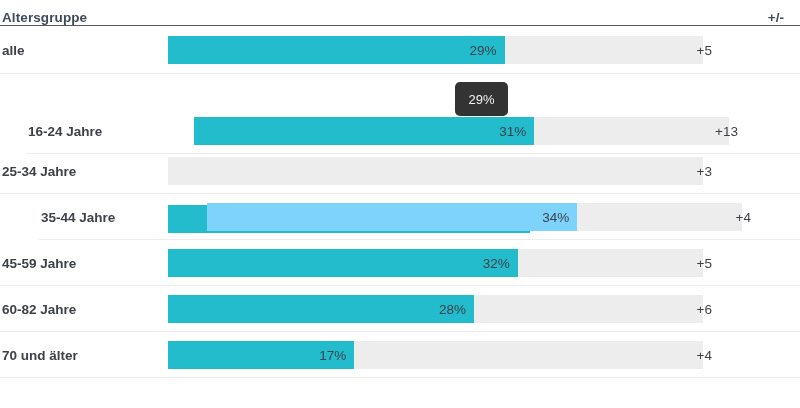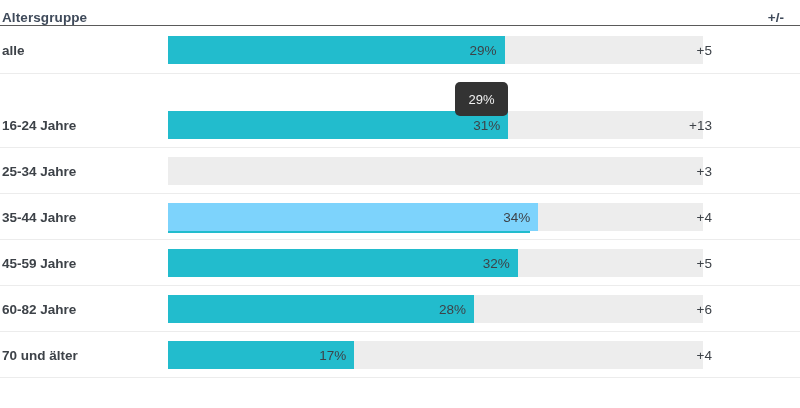--- a/index.html
+++ b/index.html
@@ -145,41 +145,41 @@
       <div class="row" style="top: 26px; height: 48px;">
         <div class="row-label">alle</div>
         <div class="track">
           <div class="bar" style="width: 62.9%; background: rgb(34, 188, 205);">
             <div class="bar-value">29%</div>
           </div>
         </div>
         <div class="row-delta">+5</div>
         <div class="row-sep" style="background: rgb(236, 236, 236);"></div>
       </div>
-      <div class="row" style="top: 102px; height: 46px;">
+      <div class="row" style="top: 108px; height: 46px; margin-left: 26px;">
         <div class="row-label">16-24 Jahre</div>
         <div class="track">
           <div class="bar" style="width: 63.6%; background: rgb(34, 188, 205);">
             <div class="bar-value">31%</div>
           </div>
         </div>
         <div class="row-delta">+13</div>
         <div class="row-sep" style="background: rgb(236, 236, 236);"></div>
       </div>
       <div class="row" style="top: 148px; height: 46px;">
         <div class="row-label">25-34 Jahre</div>
         <div class="track">
           <div class="bar" style="width: 67.7%; background: rgb(34, 188, 205); margin-top: 48px;">
             <div class="bar-value">33%</div>
           </div>
         </div>
         <div class="row-delta">+3</div>
         <div class="row-sep" style="background: rgb(236, 236, 236);"></div>
       </div>
-      <div class="row" style="top: 194px; height: 46px;">
+      <div class="row" style="top: 194px; height: 46px; margin-left: 39px;">
         <div class="row-label">35-44 Jahre</div>
         <div class="track">
           <div class="bar" style="width: 69.2%; background: #7dd3fc;">
             <div class="bar-value">34%</div>
           </div>
         </div>
         <div class="row-delta">+4</div>
         <div class="row-sep" style="background: rgb(236, 236, 236);"></div>
       </div>
       <div class="row" style="top: 240px; height: 46px;">

